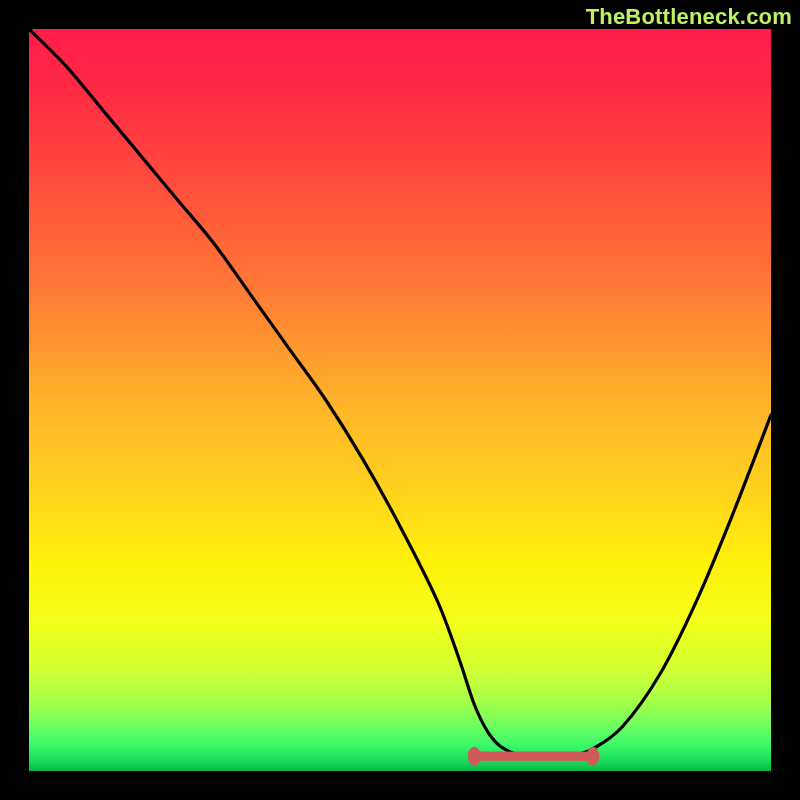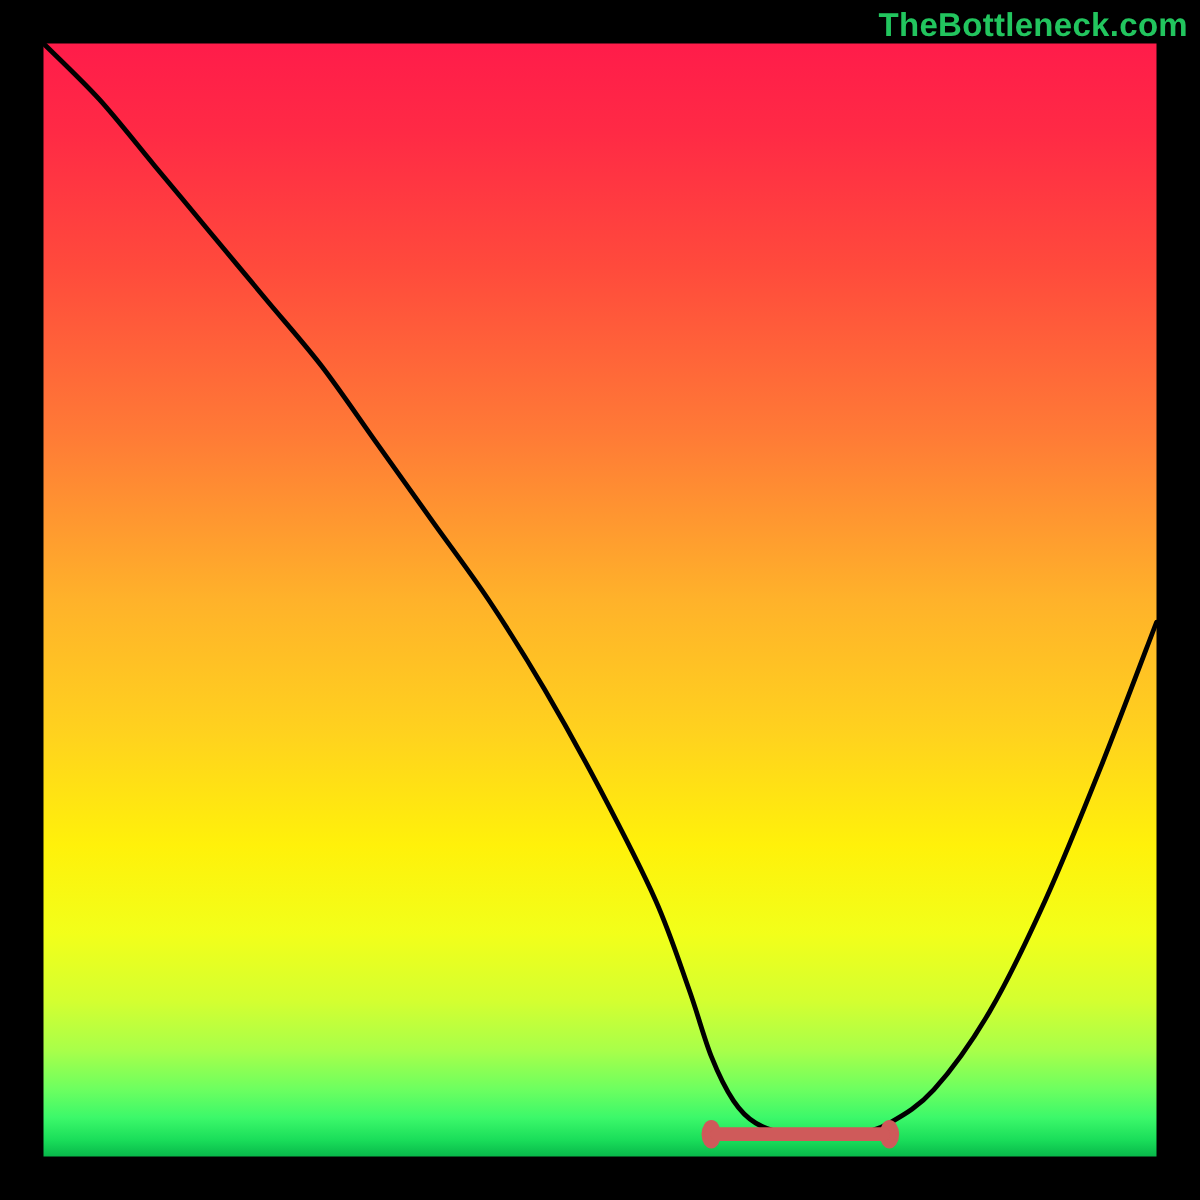--- a/index.html
+++ b/index.html
@@ -14,21 +14,21 @@
   .frame {
     position: relative;
     width: 800px;
     height: 800px;
     background: #000000;
   }
   .watermark {
     position: absolute;
     top: 4px;
     right: 8px;
-    color: #22c55e;
+    color: #bef264;
     font-size: 22px;
     font-weight: 600;
     letter-spacing: 0.2px;
     z-index: 10;
   }
   svg {
     position: absolute;
     top: 0;
     left: 0;
   }

